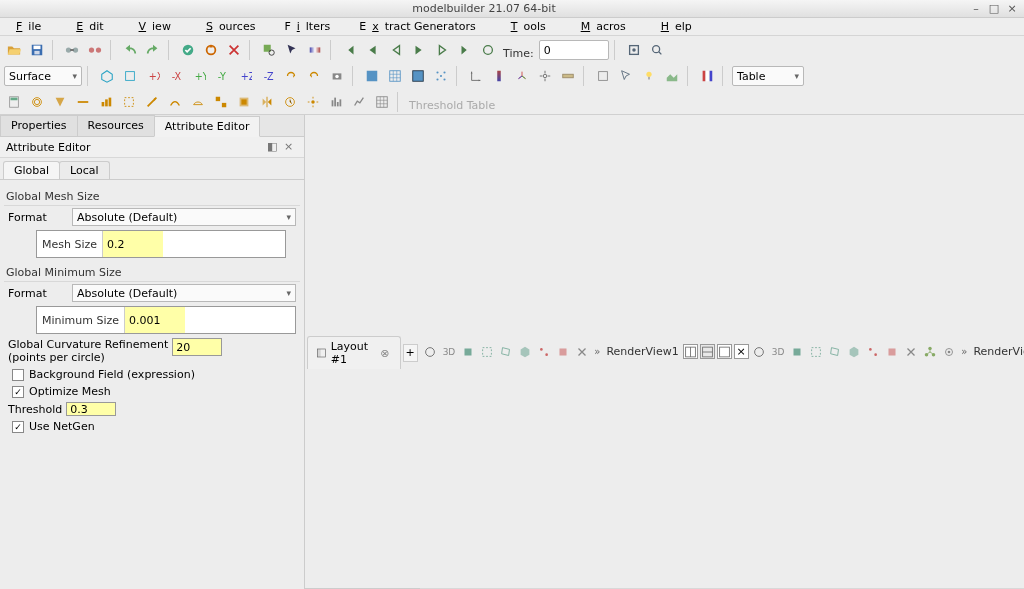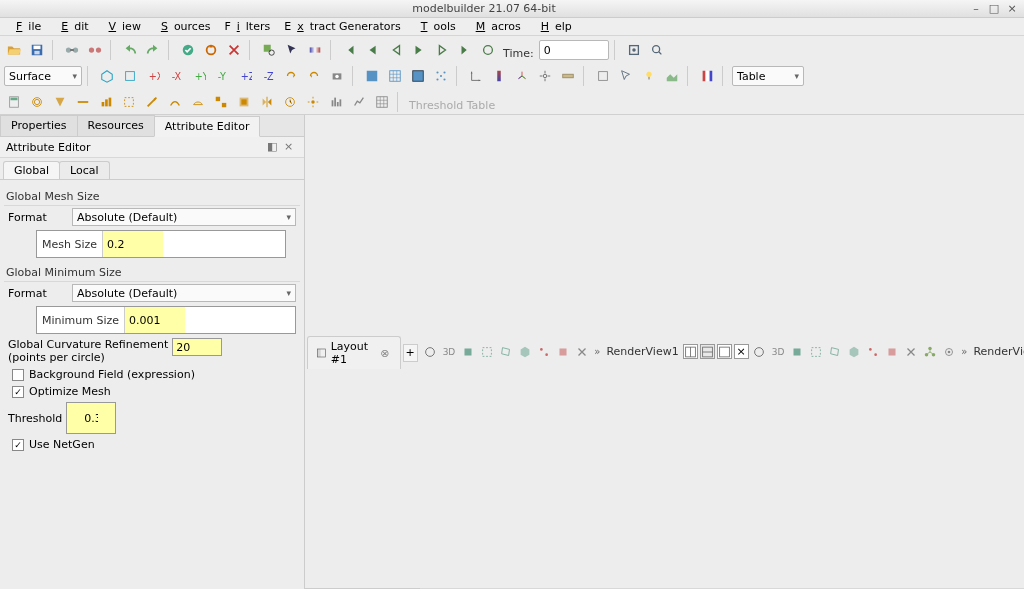--- a/index.html
+++ b/index.html
@@ -5,21 +5,21 @@
 * { box-sizing: border-box; margin: 0; padding: 0; font-family: "DejaVu Sans", Arial, sans-serif; font-size: 11px; }
 body { width: 1024px; height: 589px; background: #e8e8e8; display: flex; flex-direction: column; overflow: hidden; }
 
 
 .titlebar { height: 18px; background: linear-gradient(#f5f5f5,#e0e0e0); display: flex; align-items: center; border-bottom: 1px solid #ccc; }
 .titlebar-title { flex: 1; text-align: center; color: #444; font-size: 11px; }
 .titlebar-controls { display: flex; gap: 2px; padding-right: 4px; }
 .titlebar-btn { width: 16px; height: 14px; display: flex; align-items: center; justify-content: center; color: #555; cursor: pointer; }
 
 
-.menubar { height: 18px; background: #eeeeee; display: flex; align-items: center; padding: 0 4px; gap: 2px; border-bottom: 1px solid #d5d5d5; }
+.menubar { height: 18px; background: #eeeeee; display: flex; align-items: center; padding: 0 4px; gap: 17px; border-bottom: 1px solid #d5d5d5; }
 .menubar span { padding: 1px 6px; cursor: pointer; }
 .menu-underline { text-decoration: underline; }
 
 
 .toolbars { background: #ededed; border-bottom: 1px solid #d0d0d0; }
 .toolbar-row { display: flex; align-items: flex-end; gap: 3px; padding: 2px 4px; flex-wrap: nowrap; min-height: 26px; }
 .tb-btn { width: 20px; height: 20px; border: 1px solid transparent; border-radius: 2px; display: flex; align-items: center; justify-content: center; cursor: pointer; }
 .tb-sep { width: 5px; height: 20px; border-left: 1px solid #ccc; margin: 0 2px; }
 .tb-select { height: 20px; border: 1px solid #b8b8b8; border-radius: 2px; background: #fafafa; padding: 0 18px 0 4px; position: relative; min-width: 72px; display: flex; align-items: center; }
 .tb-select::after { content: "▾"; position: absolute; right: 4px; color: #666; font-size: 9px; }
@@ -564,21 +564,21 @@
       <div class="chk-row">
         <div class="chk"></div>
         <span>Background Field (expression)</span>
       </div>
       <div class="chk-row">
         <div class="chk">✓</div>
         <span>Optimize Mesh</span>
       </div>
       <div class="form-row">
         <div class="form-label" style="min-width:50px">Threshold</div>
-        <input style="background: rgb(255, 255, 168); border: 1px solid rgb(153, 153, 153); height: 32px; width: 50px; padding: 0px 17px; font-size: 11px;" value="0.3">
+        <input style="background: rgb(255, 255, 168); border: 1px solid rgb(153, 153, 153); height: 14px; width: 50px; padding: 0px 3px; font-size: 11px;" value="0.3">
       </div>
       <div class="chk-row">
         <div class="chk">✓</div>
         <span>Use NetGen</span>
       </div>
     </div>
   </div>
 
   <div class="viewport-area">
     <div class="layout-tabs">

